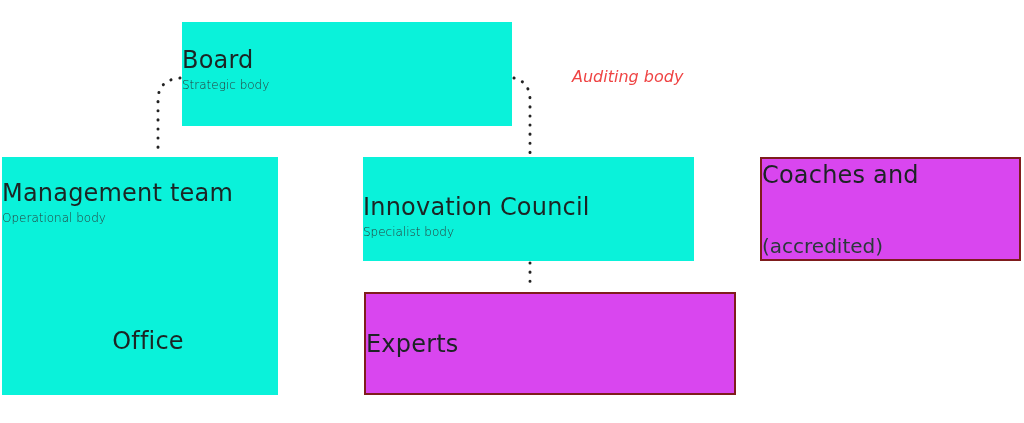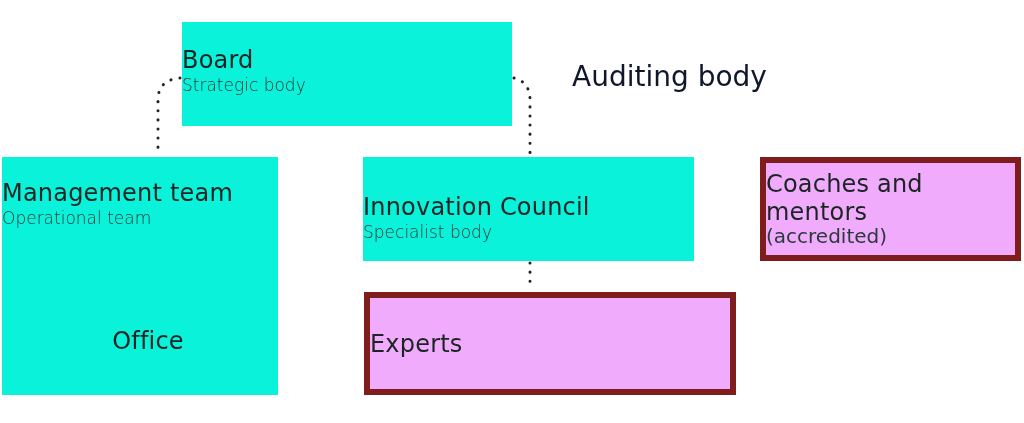--- a/index.html
+++ b/index.html
@@ -20,54 +20,56 @@
       box-sizing: border-box;
       display: flex;
       flex-direction: column;
       align-items: flex-start;
       text-align: center;
     }
     .filled {
       background: #0af2da;
     }
     .outlined {
-      background: #f0abfc;
-      border: 6px solid #7f1d1d;
+      background: #d946ef;
+      border: 2px solid #7f1d1d;
+      gap: 47px;
     }
     .title {
       font-size: 24px;
       line-height: 28px;
       color: #1c2424;
       letter-spacing: 0.2px;
     }
     .subtitle {
-      font-size: 17px;
+      font-size: 12px;
       line-height: 22px;
       color: #2a3a3a;
       font-weight: 300;
     }
     .small {
       font-size: 20px;
       line-height: 20px;
       color: #2a3a3a;
     }
 
     #board { left: 182px; top: 22px; width: 330px; height: 104px; padding-top: 24px; }
     #management { left: 2px; top: 157px; width: 276px; height: 238px; padding-top: 22px; }
     #management .office { position: absolute; top: 170px; left: 16px; right: 0; }
     #innovation { left: 363px; top: 157px; width: 331px; height: 104px; padding-top: 36px; }
     #experts { left: 364px; top: 292px; width: 372px; height: 103px; justify-content: center; }
     #coaches { left: 760px; top: 157px; width: 261px; height: 104px; justify-content: center; padding-bottom: 2px; }
     #auditing {
       position: absolute;
       left: 572px;
       top: 63px;
-      font-size: 28px;
+      font-size: 16px;
       line-height: 28px;
-      color: #0f172a;
+      color: #ef4444;
+      font-style: italic;
     }
     svg.connectors {
       position: absolute;
       left: 0;
       top: 0;
       width: 1024px;
       height: 423px;
       pointer-events: none;
     }
   </style>
@@ -82,30 +84,29 @@
 
 <div id="board" class="box filled">
   <div class="title">Board</div>
   <div class="subtitle">Strategic body</div>
 </div>
 
 <div id="auditing">Auditing body</div>
 
 <div id="management" class="box filled">
   <div class="title">Management team</div>
-  <div class="subtitle">Operational team</div>
+  <div class="subtitle">Operational body</div>
   <div class="title office">Office</div>
 </div>
 
 <div id="innovation" class="box filled">
   <div class="title">Innovation Council</div>
   <div class="subtitle">Specialist body</div>
 </div>
 
 <div id="experts" class="box outlined">
   <div class="title">Experts</div>
 </div>
 
 <div id="coaches" class="box outlined">
   <div class="title">Coaches and</div>
-  <div class="title">mentors</div>
   <div class="small">(accredited)</div>
 </div>
 
 </body></html>

